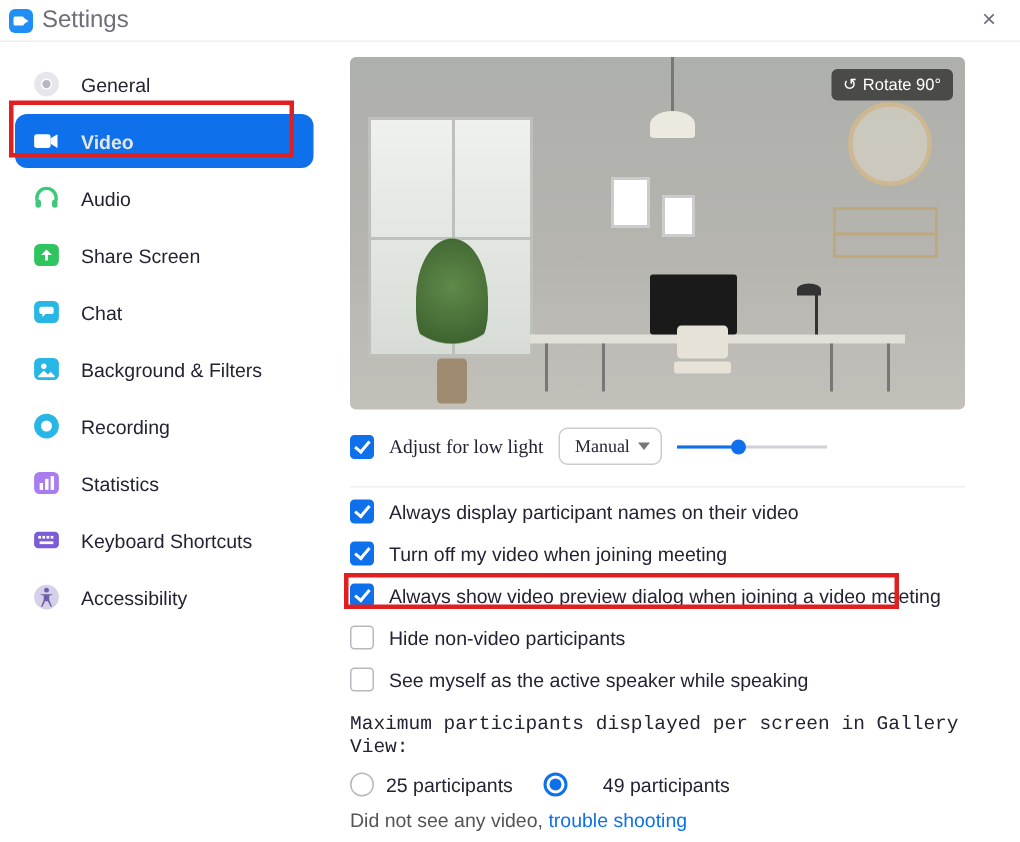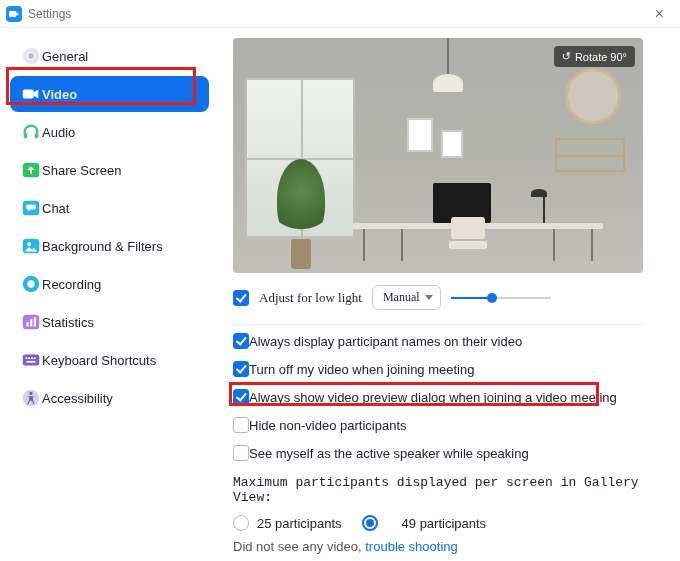--- a/index.html
+++ b/index.html
@@ -2,28 +2,28 @@
 <html><head>
 <meta charset="utf-8">
 <style>
   * { box-sizing: border-box; margin: 0; padding: 0; }
   body { font-family: -apple-system, BlinkMacSystemFont, "Segoe UI", Arial, sans-serif; font-size: 13px; color: #232333; background: #fff; width: 680px; height: 561px; overflow: hidden; }
   .titlebar { display: flex; align-items: center; justify-content: space-between; padding: 4px 10px 4px 6px; border-bottom: 1px solid #eee; height: 28px; }
   .titlebar-left { display: flex; align-items: center; gap: 6px; }
   .app-icon { width: 16px; height: 16px; background: #1f8ef5; border-radius: 4px; position: relative; }
   .app-icon::after { content: ""; position: absolute; left: 3px; top: 5px; width: 7px; height: 6px; background: #fff; border-radius: 1px; }
   .app-icon::before { content: ""; position: absolute; left: 10px; top: 6px; border-left: 3px solid #fff; border-top: 2px solid transparent; border-bottom: 2px solid transparent; }
-  .title-text { color: #6e6e7a; font-size: 12px; }
+  .title-text { color: #6e6e7a; font-size: 16px; }
   .close-btn { font-size: 16px; color: #6e6e7a; cursor: pointer; padding: 2px 6px; }
   .main { display: flex; height: 533px; }
   .sidebar { width: 215px; padding: 10px 6px 10px 10px; }
   .sb-wrap { position: relative; }
   .highlight-box { position: absolute; border: 3px solid #e02020; pointer-events: none; }
   .highlight-sidebar { left: -4px; top: 29px; width: 190px; height: 38px; }
-  .sb-item { display: flex; align-items: center; gap: 0; padding: 7px 10px; border-radius: 8px; margin-bottom: 2px; cursor: pointer; color: #232333; }
+  .sb-item { display: flex; align-items: center; gap: 12px; padding: 7px 10px; border-radius: 8px; margin-bottom: 2px; cursor: pointer; color: #232333; }
   .sb-item.active { background: #0e71eb; color: #e5e5e5; font-weight: 600; }
   .sb-icon { width: 22px; height: 22px; display: flex; align-items: center; justify-content: center; }
   .sb-icon svg { width: 22px; height: 22px; }
   .content { flex: 1; padding: 10px 18px 10px 18px; overflow: auto; }
   .preview { position: relative; width: 410px; height: 235px; border-radius: 4px; overflow: hidden; background: linear-gradient(180deg,#aeb0ac 0,#b5b4af 55%,#c3c0ba 100%); }
   .window-frame { position:absolute; left:12px; top:40px; width:110px; height:160px; background:linear-gradient(180deg,#eef1ee,#d8dcd6); border:2px solid #bfc0bb; }
   .window-frame::before{content:"";position:absolute;left:0;right:0;top:78px;height:2px;background:#bfc0bb;}
   .window-frame::after{content:"";position:absolute;top:0;bottom:0;left:54px;width:2px;background:#bfc0bb;}
   .plant { position:absolute; left:44px; bottom:34px; width:48px; height:80px; background: radial-gradient(circle at 50% 40%, #5f8a4a 0, #3f6430 70%, transparent 72%); border-radius: 50% 50% 40% 40%; }
   .plant::after{content:"";position:absolute;left:14px;bottom:-30px;width:20px;height:30px;background:#9e8b70;border-radius:3px;}
@@ -50,21 +50,21 @@
   .chk.checked { background: #0e71eb; border-color: #0e71eb; }
   .chk.checked::after { content: ""; width: 4px; height: 8px; border: solid #fff; border-width: 0 2px 2px 0; transform: rotate(40deg) translate(-.5px,-1px); }
   .select { border: 1px solid #ccc; border-radius: 6px; padding: 4px 20px 4px 10px; font-size: 12px; position: relative; cursor: pointer; background:#fff;}
   .select::after { content: ""; position: absolute; right: 7px; top: 9px; border-left: 4px solid transparent; border-right: 4px solid transparent; border-top: 5px solid #777; }
   .slider { position: relative; width: 100px; height: 14px; }
   .slider-track { position:absolute; top:6px; left:0; right:0; height:2px; background:#d0d0d8; }
   .slider-fill { position:absolute; top:6px; left:0; height:2px; background:#0e71eb; }
   .slider-thumb { position:absolute; top:2px; width:10px; height:10px; border-radius:50%; background:#0e71eb; cursor:pointer;}
   .divider { height: 1px; background: #ededf2; margin: 14px 0 6px; width: 410px;}
   .opts { display:flex; flex-direction:column; gap:8px; margin-top:6px; }
-  .opt-row { display:flex; align-items:center; padding:2px 0;}
+  .opt-row { display:flex; align-items:center; gap:10px; padding:2px 0;}
   .highlight-content { left: -4px; top: -5px; width: 370px; height: 24px; }
   .opt-row-rel { position:relative; }
   .radio { width:16px; height:16px; border-radius:50%; border:1.5px solid #b7b7c2; display:inline-flex; align-items:center; justify-content:center; cursor:pointer;}
   .radio.checked { border-color:#0e71eb; border-width:2px;}
   .radio.checked::after { content:""; width:8px; height:8px; border-radius:50%; background:#0e71eb;}
   .radios { display:flex; gap:20px; align-items:center; margin-top:2px;}
   .help-line { color:#555; }
   .link { color:#0e71eb; cursor:pointer; }
   .adv-btn { margin-top:10px; border:1px solid #ccc; background:#fff; border-radius:8px; padding:5px 14px; font-size:13px; cursor:pointer; }
 </style>

